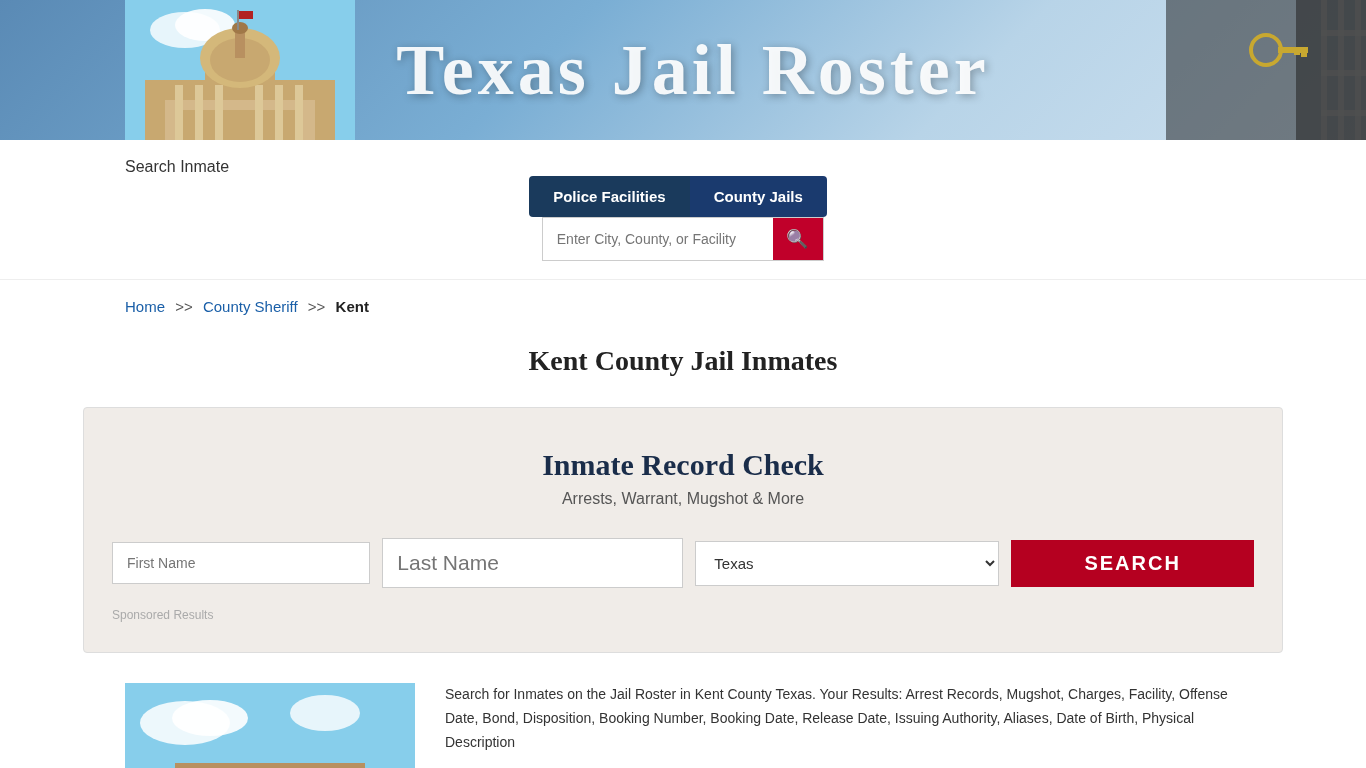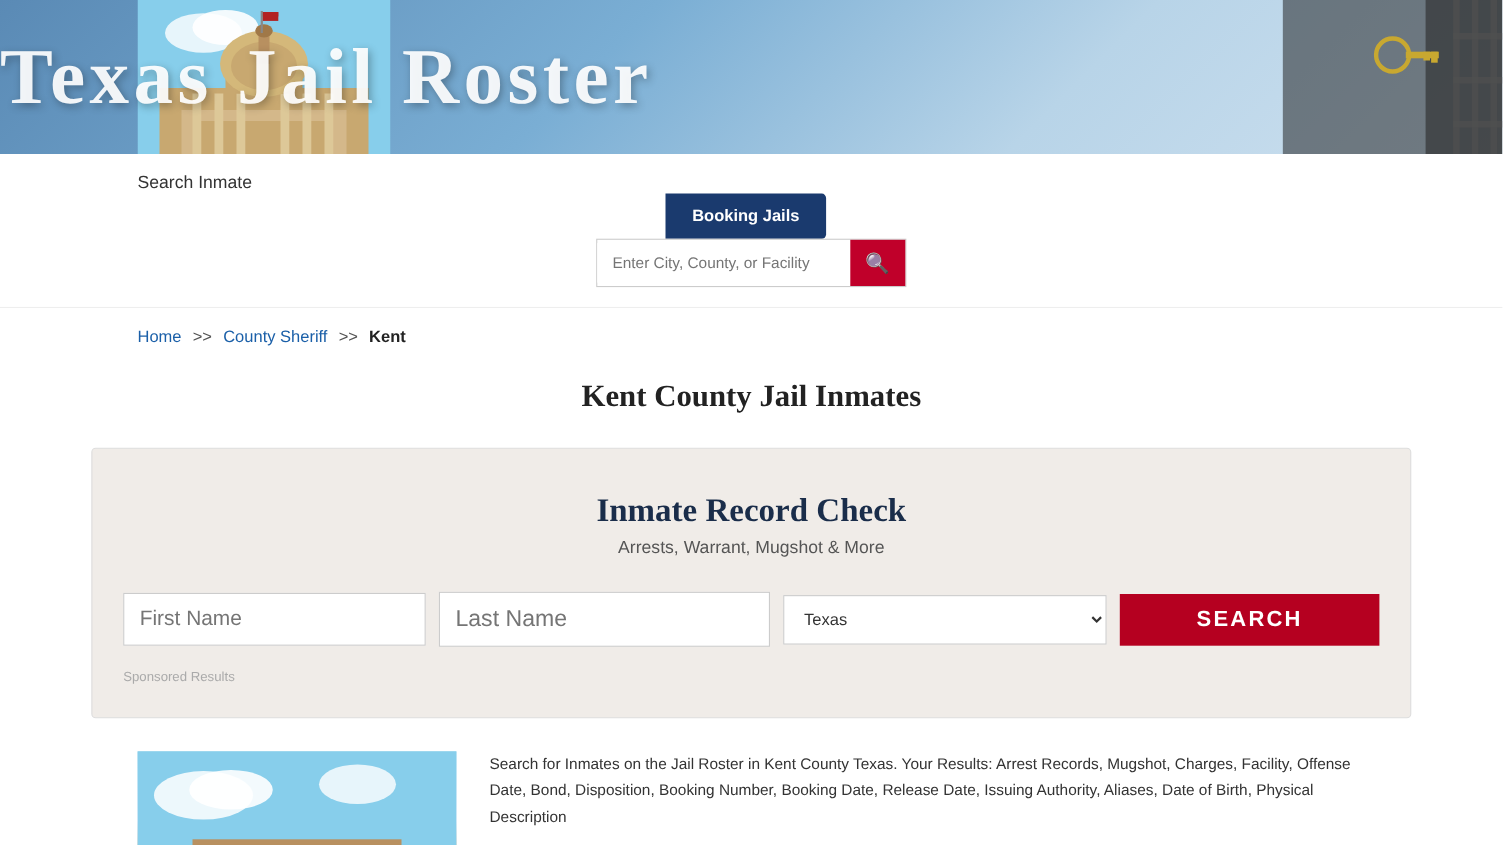--- a/index.html
+++ b/index.html
@@ -7,21 +7,22 @@
 
     
     #header-banner {
       width: 1366px;
       height: 140px;
       background: linear-gradient(135deg, #5a8ab5 0%, #7aaed4 40%, #b8d4e8 70%, #cde0ef 100%);
       position: relative;
       overflow: hidden;
       display: flex;
       align-items: center;
-      justify-content: flex-start;
+      justify-content: center;
+      padding-left: 20px;
     }
     #header-banner .banner-title {
       font-size: 72px;
       font-weight: bold;
       color: rgba(255,255,255,0.92);
       letter-spacing: 4px;
       text-shadow: 2px 2px 8px rgba(0,0,0,0.3);
       font-family: 'Times New Roman', serif;
       z-index: 2;
       position: relative;
@@ -265,21 +266,22 @@
     <rect x="189" y="0" width="6" height="140" fill="rgba(80,80,80,0.7)"></rect>
     <rect x="155" y="30" width="45" height="6" fill="rgba(80,80,80,0.7)"></rect>
     <rect x="155" y="70" width="45" height="6" fill="rgba(80,80,80,0.7)"></rect>
     <rect x="155" y="110" width="45" height="6" fill="rgba(80,80,80,0.7)"></rect>
   </svg>
 </div>
 
 <div id="nav-bar">
   <span class="search-inmate-label">Search Inmate</span>
   <div class="nav-buttons">
-    <button class="nav-btn nav-btn-county active">Booking Jails</button>
+    <button class="nav-btn nav-btn-police">Police Facilities</button>
+    <button class="nav-btn nav-btn-county active">County Jails</button>
   </div>
   <div class="search-facility-container">
     <input type="text" class="search-facility-input" placeholder="Enter City, County, or Facility" style="">
     <button class="search-facility-btn">
       <span>🔍</span>
     </button>
   </div>
 </div>
 
 <div id="breadcrumb">
@@ -291,21 +293,21 @@
 </div>
 
 <div id="page-title-section">
   <h1>Kent County Jail Inmates</h1>
 </div>
 
 <div id="record-check-box">
   <div class="rc-title">Inmate Record Check</div>
   <div class="rc-subtitle">Arrests, Warrant, Mugshot &amp; More</div>
   <div class="search-fields">
-    <input type="text" class="" style="flex: 1 1 0%; padding: 12px 14px; font-size: 19px; border: 1px solid rgb(204, 204, 204); background: rgb(255, 255, 255); color: rgb(136, 136, 136); outline: none;" placeholder="First Name">
+    <input type="text" class="" style="flex: 1 1 0%; padding: 12px 14px; font-size: 14px; border: 1px solid rgb(204, 204, 204); background: rgb(255, 255, 255); color: rgb(136, 136, 136); outline: none;" placeholder="First Name">
     <input type="text" class="" style="flex: 1 1 0%; padding: 12px 14px; font-size: 21px; border: 1px solid rgb(204, 204, 204); background: rgb(255, 255, 255); color: rgb(136, 136, 136); outline: none;" placeholder="Last Name">
     <select style="flex:1.2;padding:12px 14px;font-size:15px;border:1px solid #ccc;background:#fff;color:#333;outline:none;" id="state-select">
     <option value="Alabama">Alabama</option><option value="Alaska">Alaska</option><option value="Arizona">Arizona</option><option value="Arkansas">Arkansas</option><option value="California">California</option><option value="Colorado">Colorado</option><option value="Connecticut">Connecticut</option><option value="Delaware">Delaware</option><option value="Florida">Florida</option><option value="Georgia">Georgia</option><option value="Hawaii">Hawaii</option><option value="Idaho">Idaho</option><option value="Illinois">Illinois</option><option value="Indiana">Indiana</option><option value="Iowa">Iowa</option><option value="Kansas">Kansas</option><option value="Kentucky">Kentucky</option><option value="Louisiana">Louisiana</option><option value="Maine">Maine</option><option value="Maryland">Maryland</option><option value="Massachusetts">Massachusetts</option><option value="Michigan">Michigan</option><option value="Minnesota">Minnesota</option><option value="Mississippi">Mississippi</option><option value="Missouri">Missouri</option><option value="Montana">Montana</option><option value="Nebraska">Nebraska</option><option value="Nevada">Nevada</option><option value="New Hampshire">New Hampshire</option><option value="New Jersey">New Jersey</option><option value="New Mexico">New Mexico</option><option value="New York">New York</option><option value="North Carolina">North Carolina</option><option value="North Dakota">North Dakota</option><option value="Ohio">Ohio</option><option value="Oklahoma">Oklahoma</option><option value="Oregon">Oregon</option><option value="Pennsylvania">Pennsylvania</option><option value="Rhode Island">Rhode Island</option><option value="South Carolina">South Carolina</option><option value="South Dakota">South Dakota</option><option value="Tennessee">Tennessee</option><option value="Texas" selected="">Texas</option><option value="Utah">Utah</option><option value="Vermont">Vermont</option><option value="Virginia">Virginia</option><option value="Washington">Washington</option><option value="West Virginia">West Virginia</option><option value="Wisconsin">Wisconsin</option><option value="Wyoming">Wyoming</option></select>
     <button class="search-btn-main">SEARCH</button>
   </div>
   <div class="sponsored-label">Sponsored Results</div>
 </div>
 
 <div id="bottom-section">
   <div class="jail-image">

